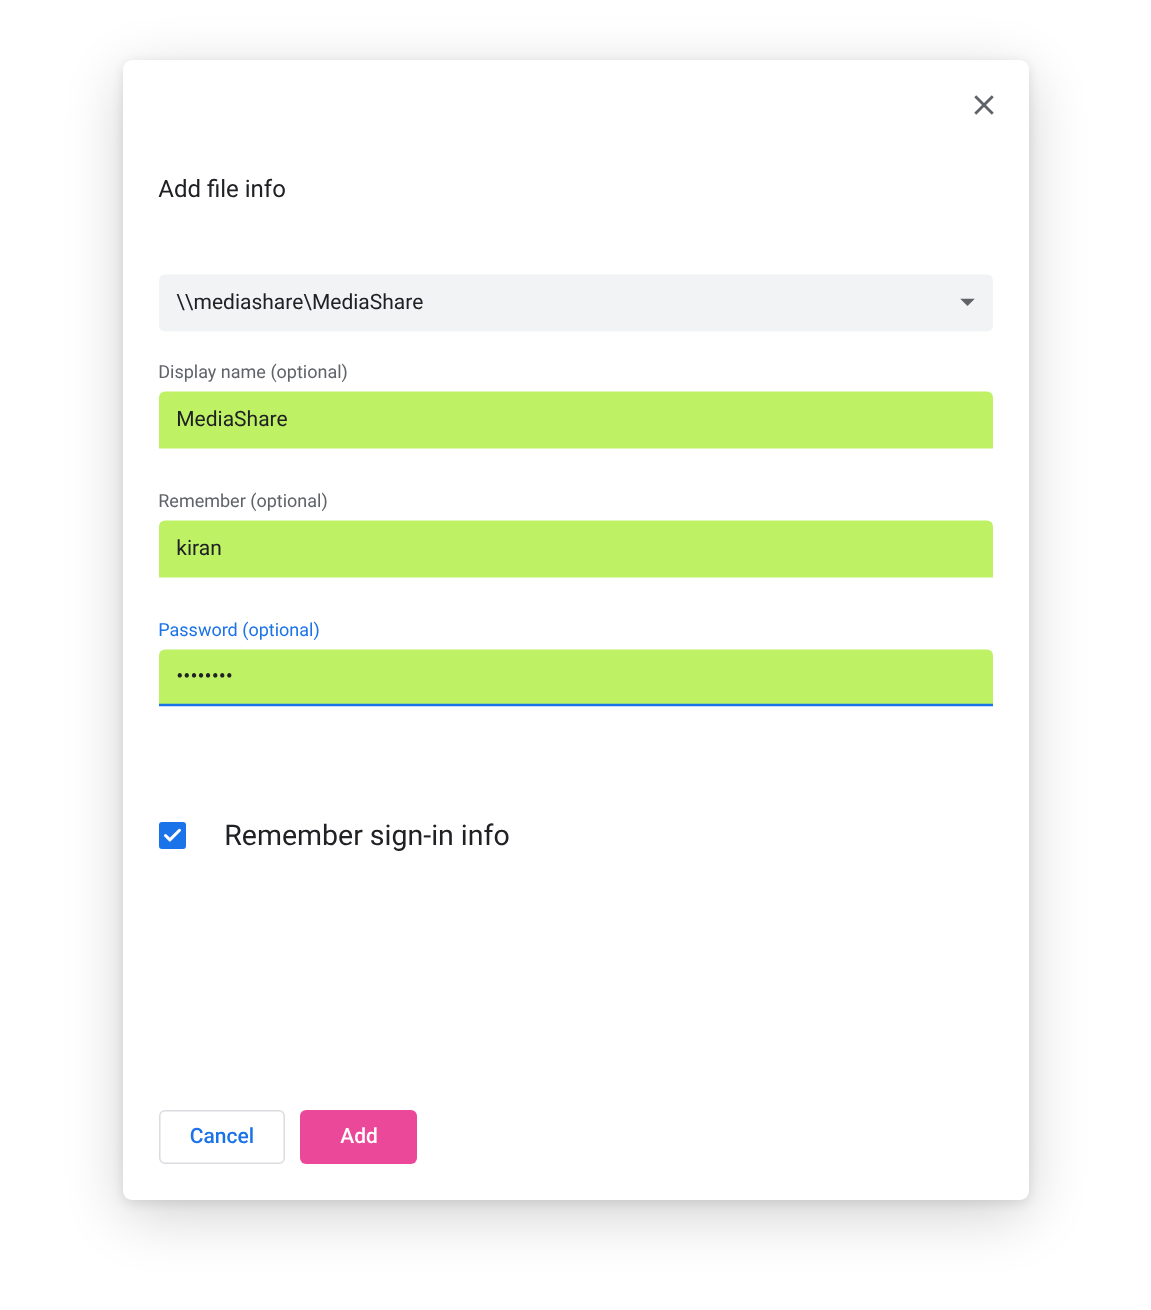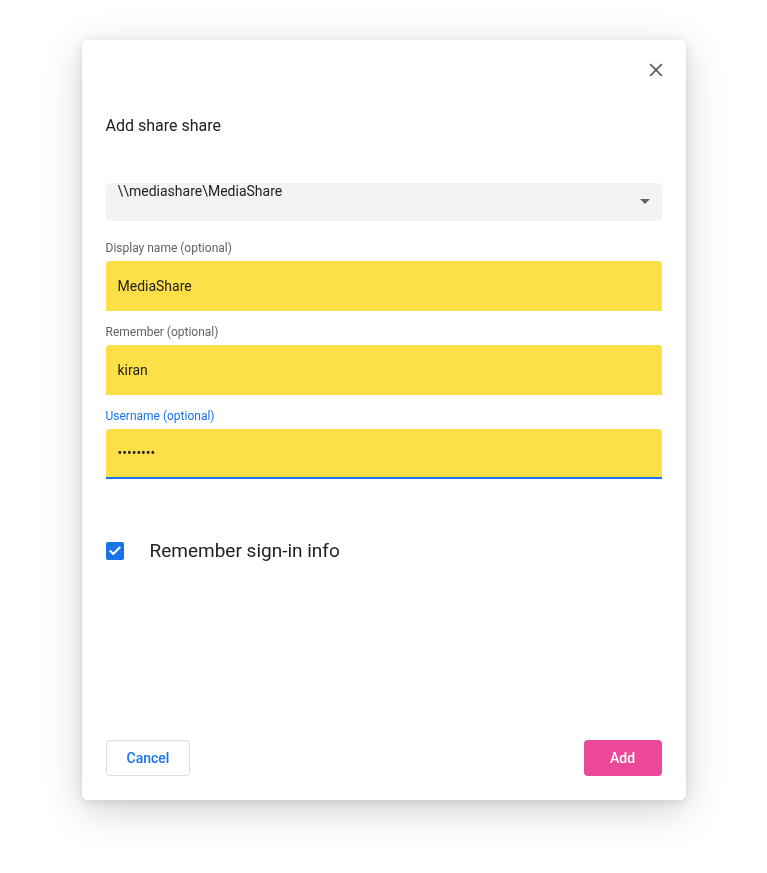--- a/index.html
+++ b/index.html
@@ -73,49 +73,50 @@
 
     .field-label.active {
       color: #1a73e8;
     }
 
     .field-group {
       margin-bottom: 20px;
     }
 
     .field-group.tight {
-      margin-bottom: 14px;
+      margin-bottom: 28px;
     }
 
     .select-wrap {
       position: relative;
       background: #f1f3f4;
       border-radius: 4px;
       height: 38px;
       display: flex;
+      align-items: center;
       padding: 0 36px 0 12px;
     }
 
     .select-value {
       font-size: 14px;
       color: #202124;
     }
 
     .dropdown-icon {
       position: absolute;
       right: 12px;
       top: 50%;
       transform: translateY(-50%);
       color: #5f6368;
     }
 
     .text-input {
       width: 100%;
-      height: 50px;
-      background: #fde047;
+      height: 38px;
+      background: #bef264;
       border: none;
       border-radius: 4px 4px 0 0;
       padding: 0 12px;
       font-size: 14px;
       color: #202124;
       font-family: inherit;
       outline: none;
     }
 
     .text-input.focused {
@@ -151,21 +152,21 @@
     .checkbox-label {
       font-size: 19px;
       color: #202124;
       margin-left: 26px;
     }
 
     .footer {
       margin-top: auto;
       padding: 0 24px;
       display: flex;
-      justify-content: space-between;
+      justify-content: flex-start;
       gap: 10px;
     }
 
     .btn {
       height: 36px;
       padding: 0 20px;
       border-radius: 4px;
       font-size: 14px;
       font-weight: 500;
       font-family: inherit;
@@ -193,21 +194,21 @@
 
 <div class="dialog">
 
   <button class="close-btn">
     <svg viewBox="0 0 24 24" fill="none" stroke="currentColor" stroke-width="2.2">
       <line x1="5" y1="5" x2="19" y2="19"></line>
       <line x1="19" y1="5" x2="5" y2="19"></line>
     </svg>
   </button>
 
-  <h2 class="dialog-title">Add share share</h2>
+  <h2 class="dialog-title">Add file info</h2>
 
   <div class="content">
 
     <div class="field-group">
       <div class="select-wrap">
         <span class="select-value">\\mediashare\MediaShare</span>
         <svg class="dropdown-icon" width="10" height="6" viewBox="0 0 10 6">
           <path d="M0 0 L5 5 L10 0 Z" fill="currentColor"></path>
         </svg>
       </div>
@@ -217,21 +218,21 @@
       <label class="field-label">Display name (optional)</label>
       <input type="text" class="text-input" value="MediaShare" style="">
     </div>
 
     <div class="field-group tight">
       <label class="field-label">Remember (optional)</label>
       <input type="text" class="text-input" value="kiran" style="">
     </div>
 
     <div class="field-group tight">
-      <label class="field-label active">Username (optional)</label>
+      <label class="field-label active">Password (optional)</label>
       <input type="text" class="text-input focused" value="••••••••" style="">
     </div>
 
   </div>
 
   <div class="checkbox-row">
     <div class="checkbox">
       <svg viewBox="0 0 24 24" fill="none" stroke="currentColor" stroke-width="3.5" stroke-linecap="round" stroke-linejoin="round">
         <polyline points="4 12 9 17 20 6"></polyline>
       </svg>

